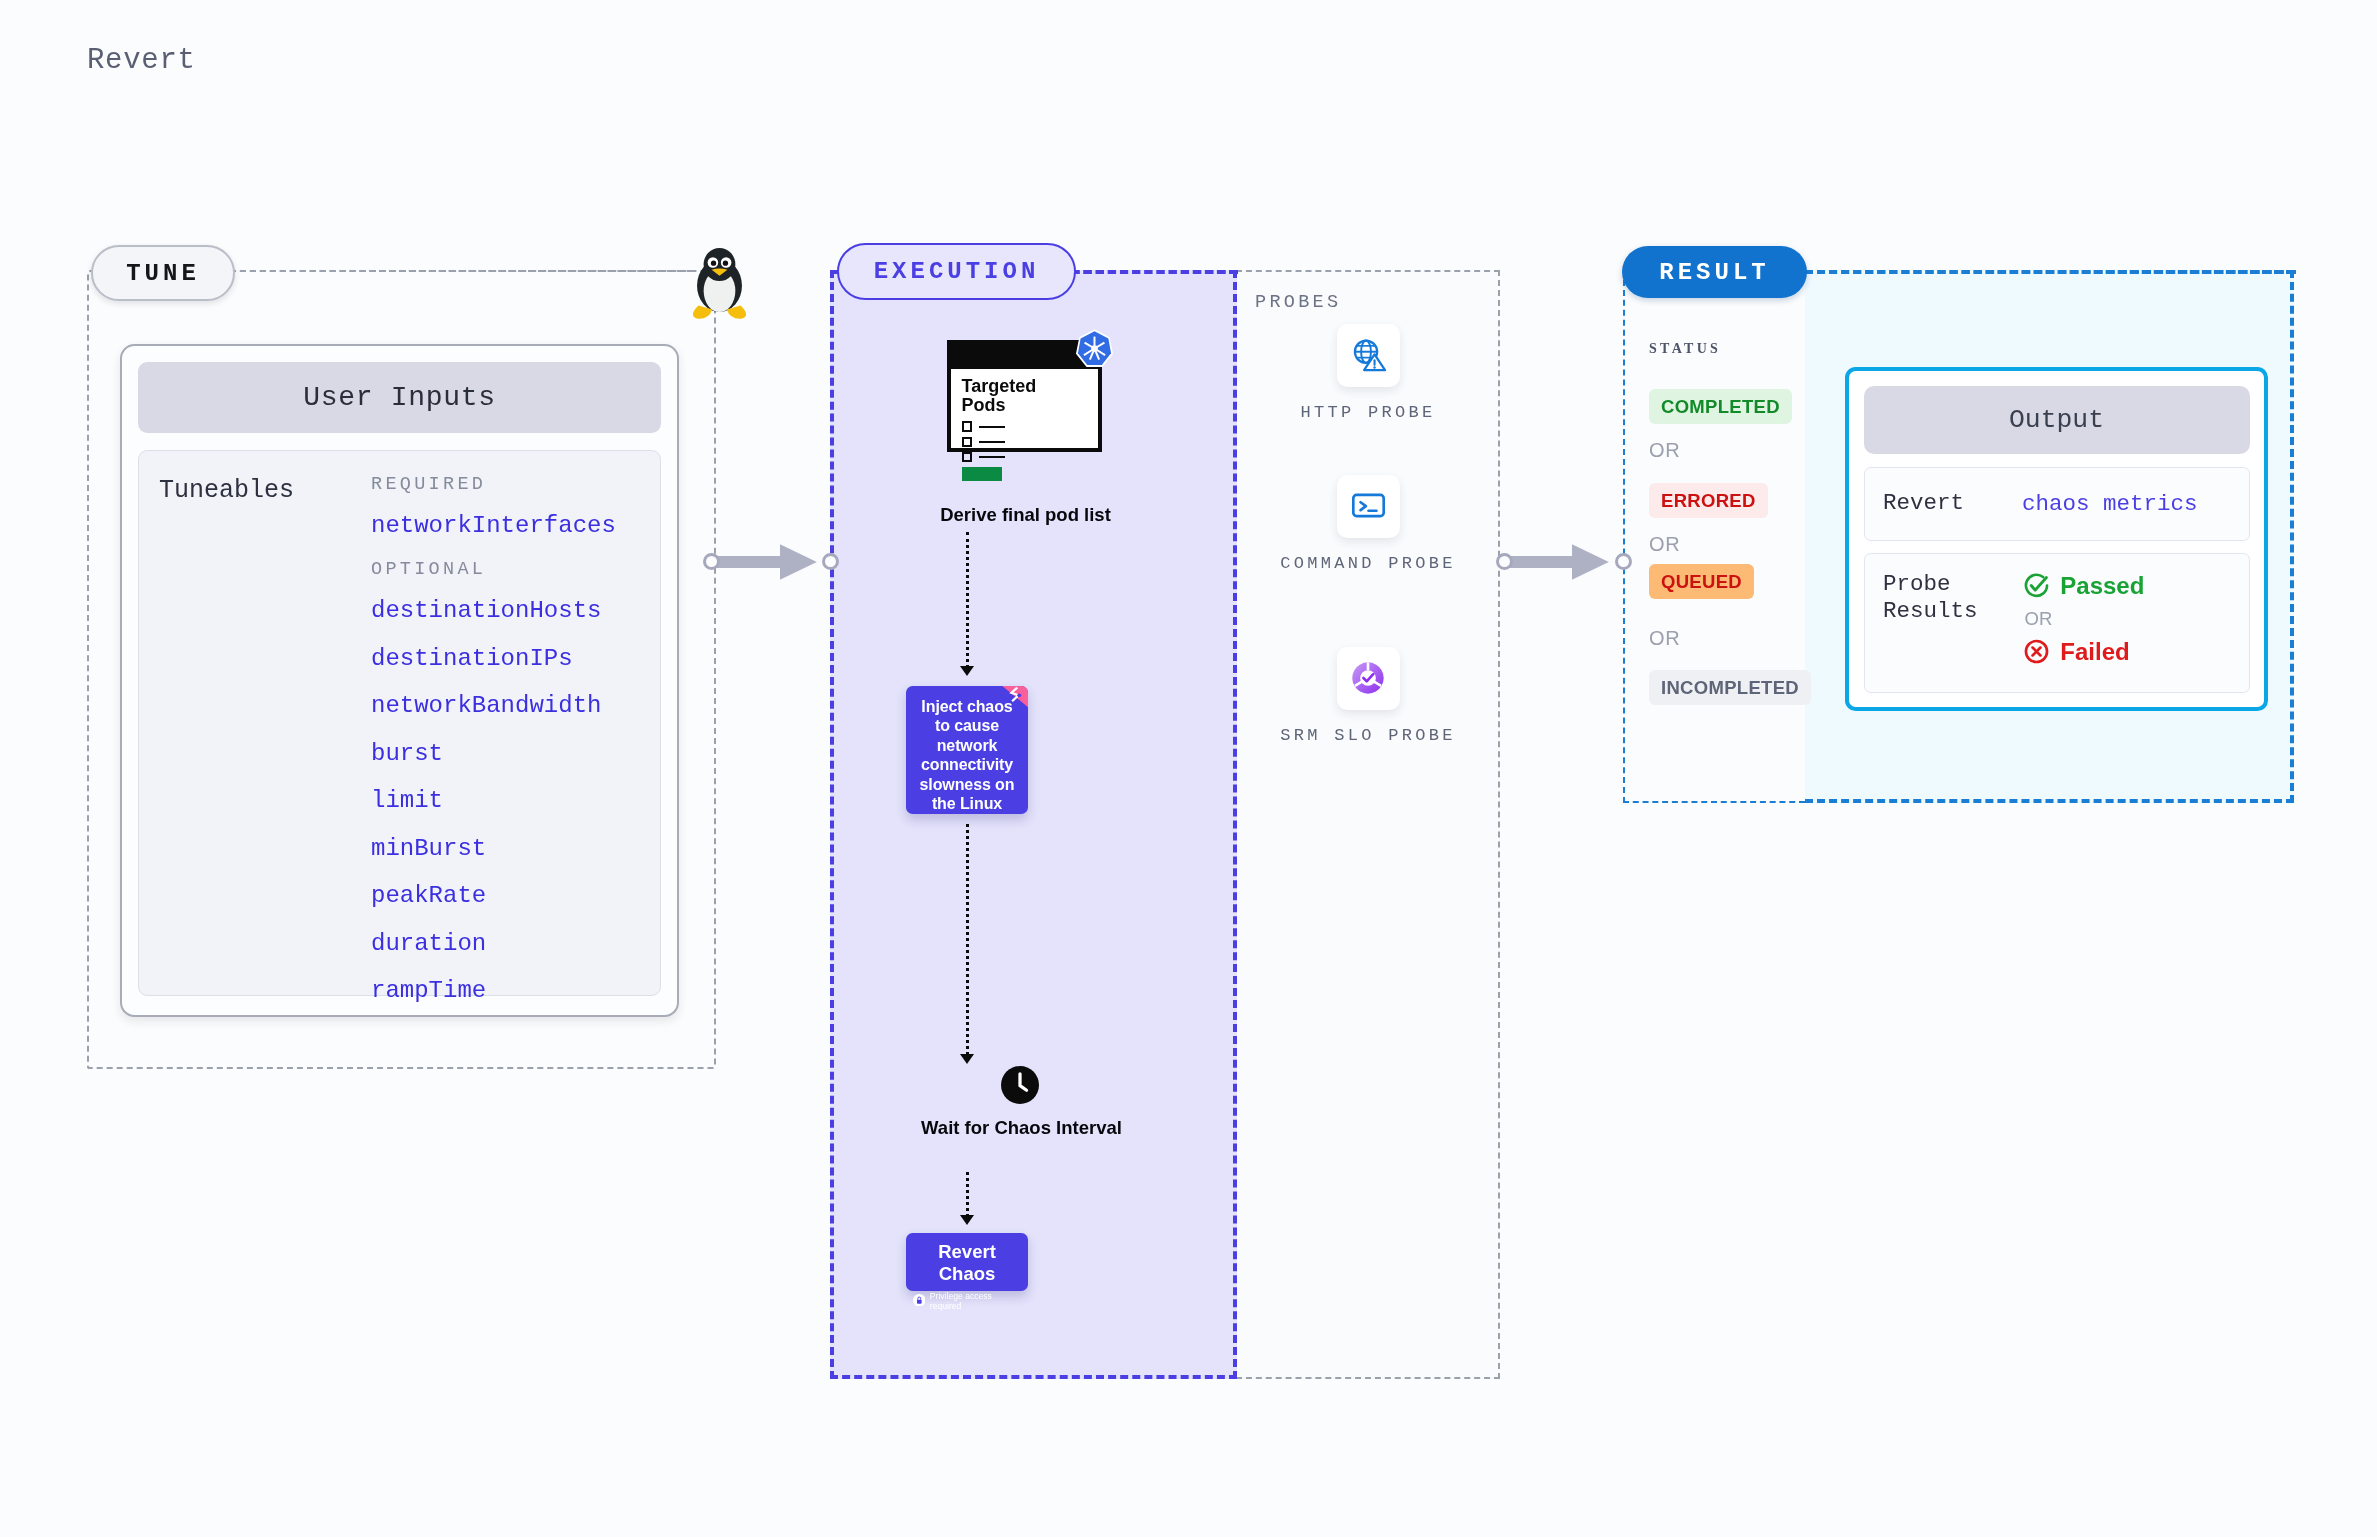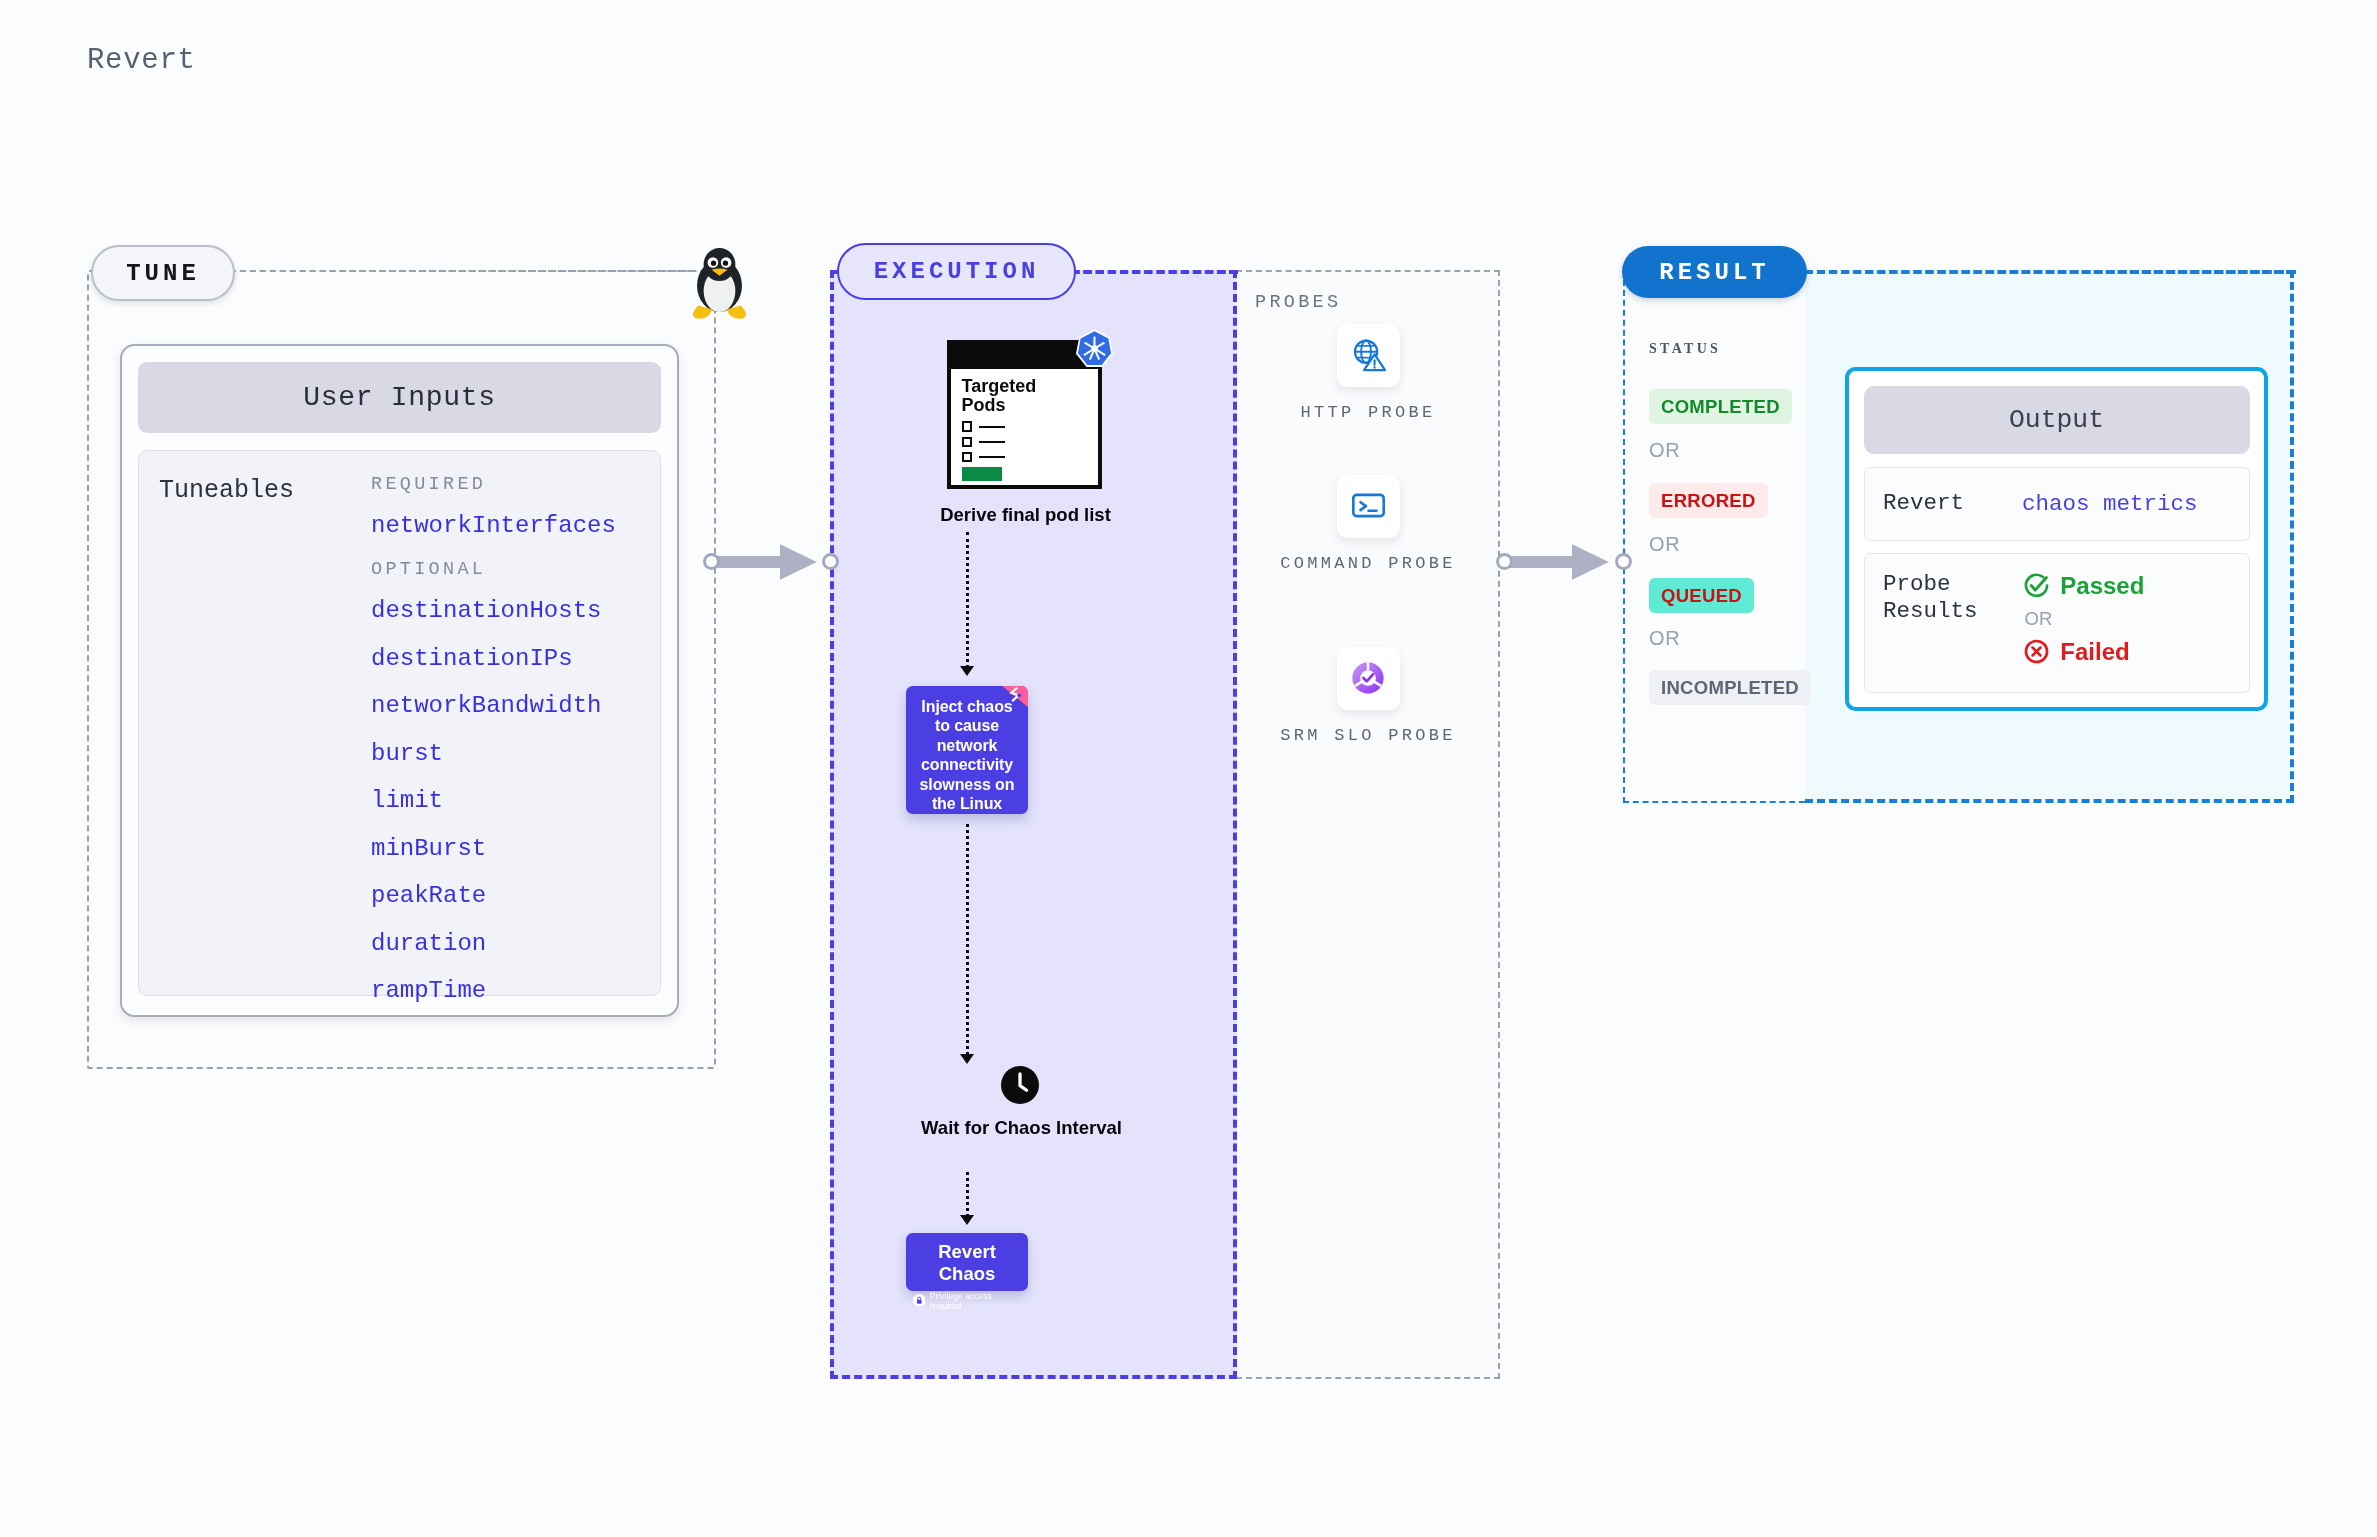--- a/index.html
+++ b/index.html
@@ -102,21 +102,21 @@
     position:absolute;left:1071px;top:270px;width:167px;height:0;
     border-top:4px dashed #4b3fe4;z-index:5;
   }
   #probes-label{
     position:absolute;left:1255px;top:292px;
     font-family:"Liberation Mono", monospace;font-size:18.5px;color:#6d7385;
     letter-spacing:3.3px;
   }
 
   
-  #pods-node{position:absolute;left:947px;top:340px;width:155px;height:149px;}
+  #pods-node{position:absolute;left:947px;top:340px;width:155px;height:112px;}
   #pods-card{
     width:100%;height:100%;background:#ffffff;
     border:4px solid #0b0b0b;box-sizing:border-box;
     position:relative;
   }
   #pods-topbar{height:25px;background:#0b0b0b;}
   #pods-title{
     font-size:18px;font-weight:bold;color:#0b0b0b;line-height:1.05;
     padding:8px 0 0 10.6px;
   }
@@ -475,21 +475,21 @@
 <div id="result-panel"></div>
 <div id="result-dash-top"></div>
 <div class="pill" id="result-pill">RESULT</div>
 
 <div id="status-title">STATUS</div>
 
 <div class="status-badge" style="top:389px;background:#dff5e1;color:#128a2a;">COMPLETED</div>
 <div class="or-text" style="top:439px;">OR</div>
 <div class="status-badge" style="top:483px;background:#fdeaea;color:#cc1111;">ERRORED</div>
 <div class="or-text" style="top:533px;">OR</div>
-<div class="status-badge" style="top:578px;background:#5eead4;color:#cc1111;">QUEUED</div>
+<div class="status-badge" style="top:564px;background:#fdba74;color:#cc1111;">QUEUED</div>
 <div class="or-text" style="top:627px;">OR</div>
 <div class="status-badge" style="top:670px;background:#eef0f4;color:#5f6578;">INCOMPLETED</div>
 
 <div id="output-card">
   <div id="output-head">Output</div>
   <div id="metrics-box">
     <div class="io-label">Revert</div>
     <div id="metrics-value">chaos metrics</div>
   </div>
   <div id="probe-results-box">

